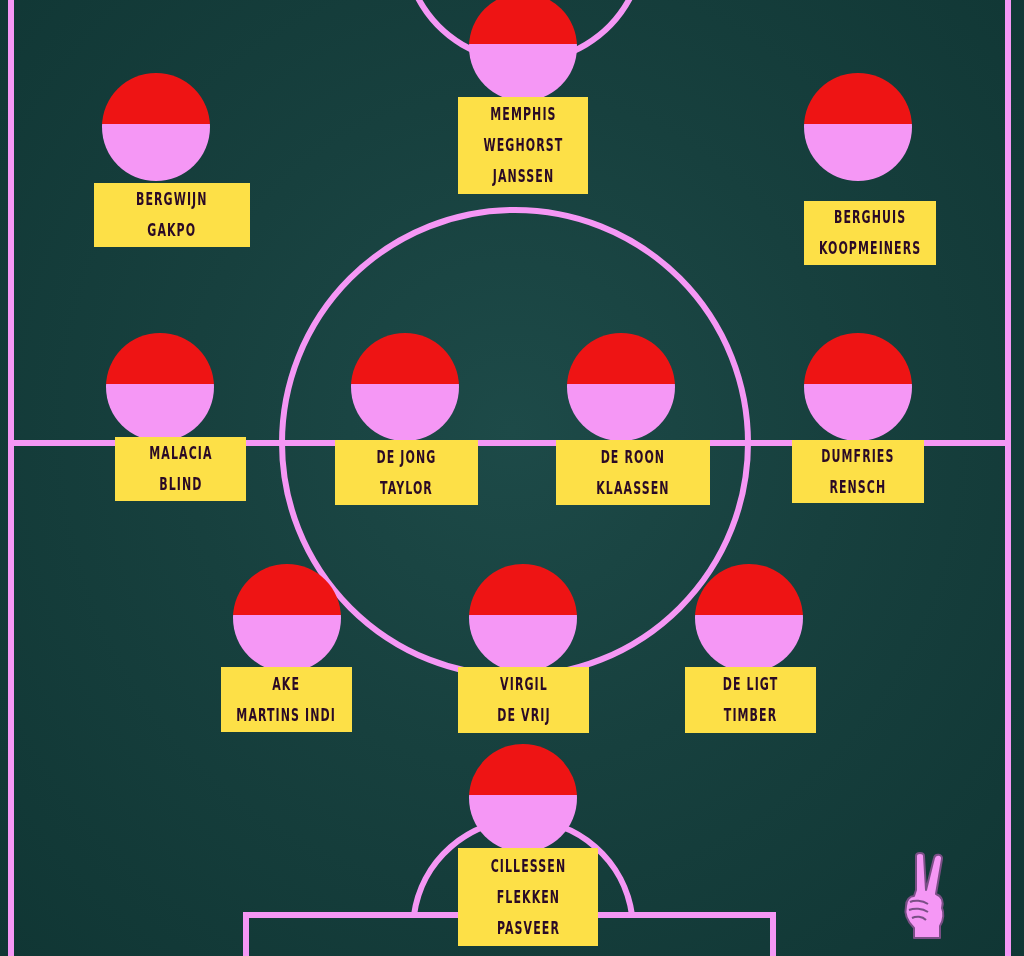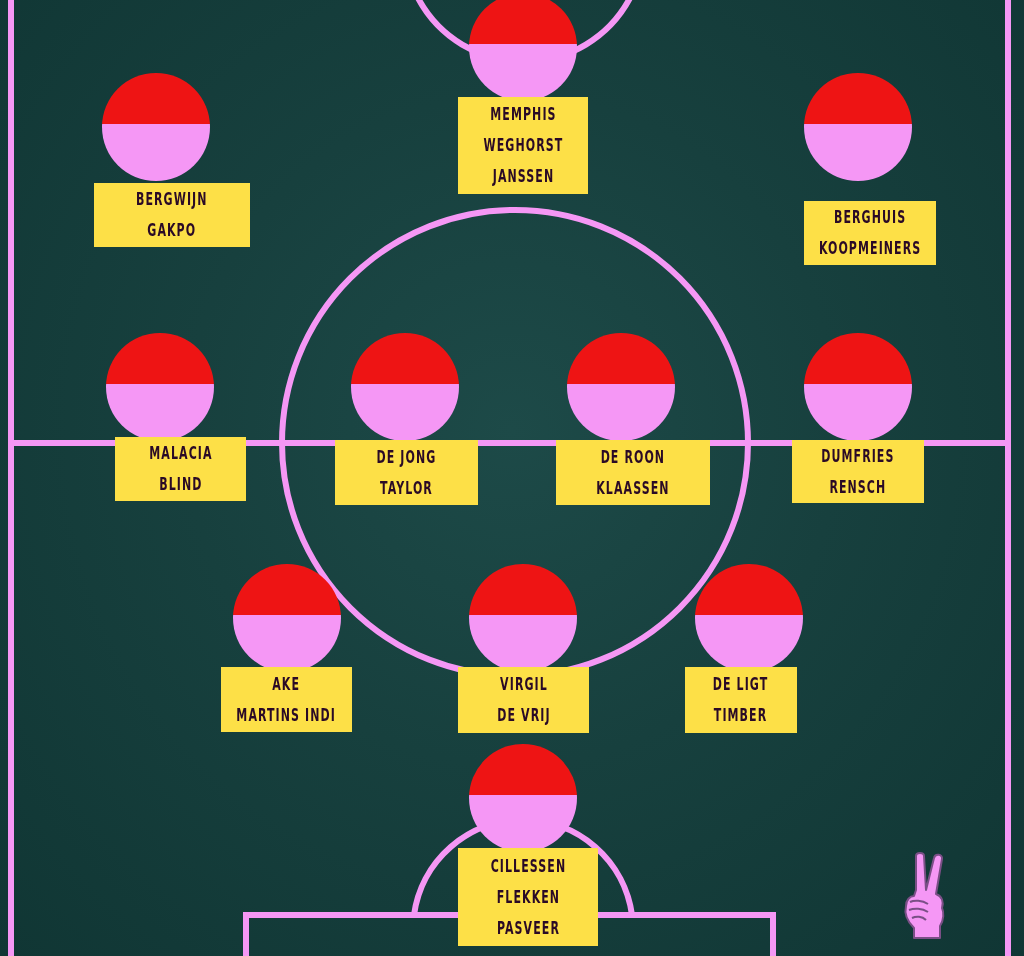--- a/index.html
+++ b/index.html
@@ -137,21 +137,21 @@
     <div class="label-wrap" style="left:458px; top:667px; width:131px; height:66px;justify-content:center;">
       <div class="label-inner">
         <span>VIRGIL</span>
         <span>DE VRIJ</span>
       </div>
     </div>
   </div>
 
   <div class="player">
     <div class="kit" style="left:695px; top:564px;"></div>
-    <div class="label-wrap" style="left:685px; top:667px; width:112px; height:66px;">
+    <div class="label-wrap" style="left:685px; top:667px; width:131px; height:66px;">
       <div class="label-inner">
         <span>DE LIGT</span>
         <span>TIMBER</span>
       </div>
     </div>
   </div>
 
   <div class="player">
     <div class="kit" style="left:469px; top:744px;"></div>
     <div class="label-wrap" style="left:458px; top:848px; width:140px; height:98px;">

